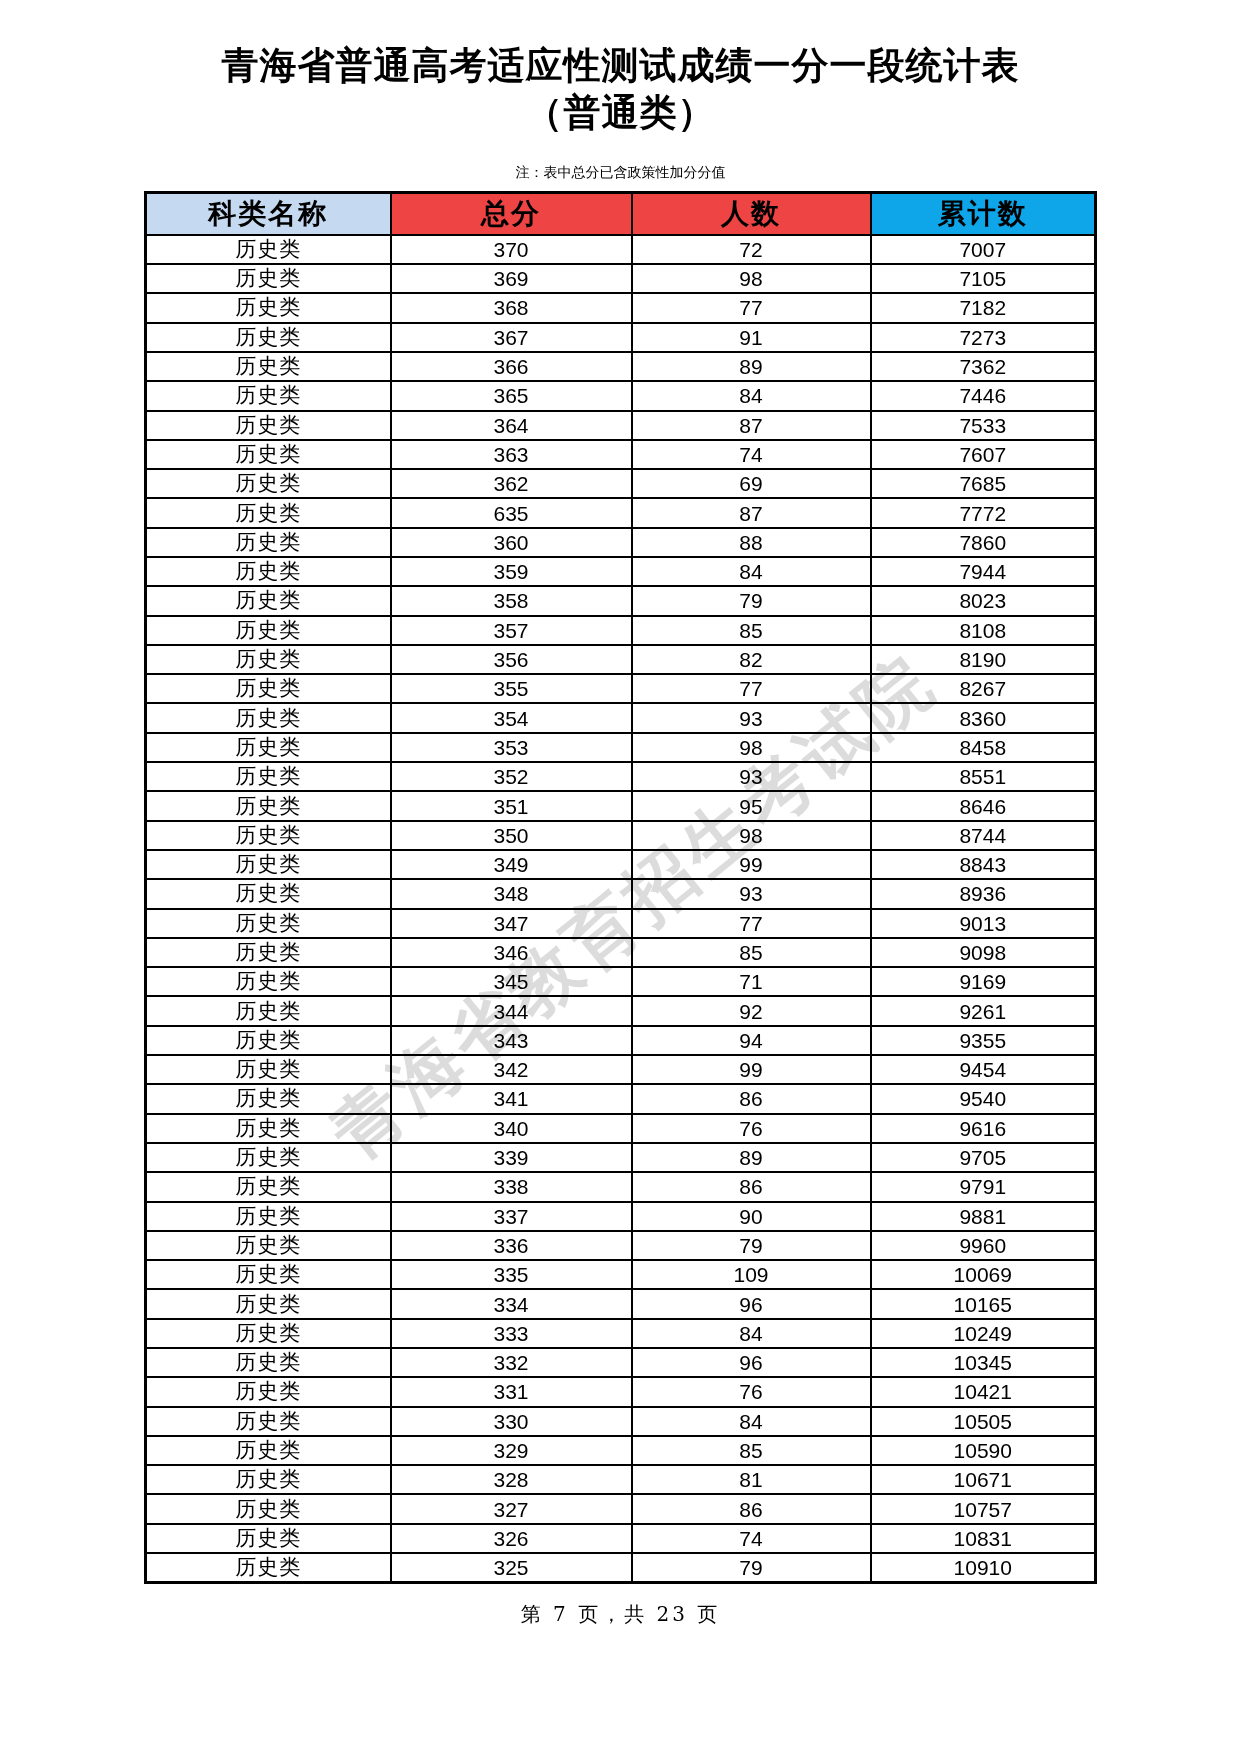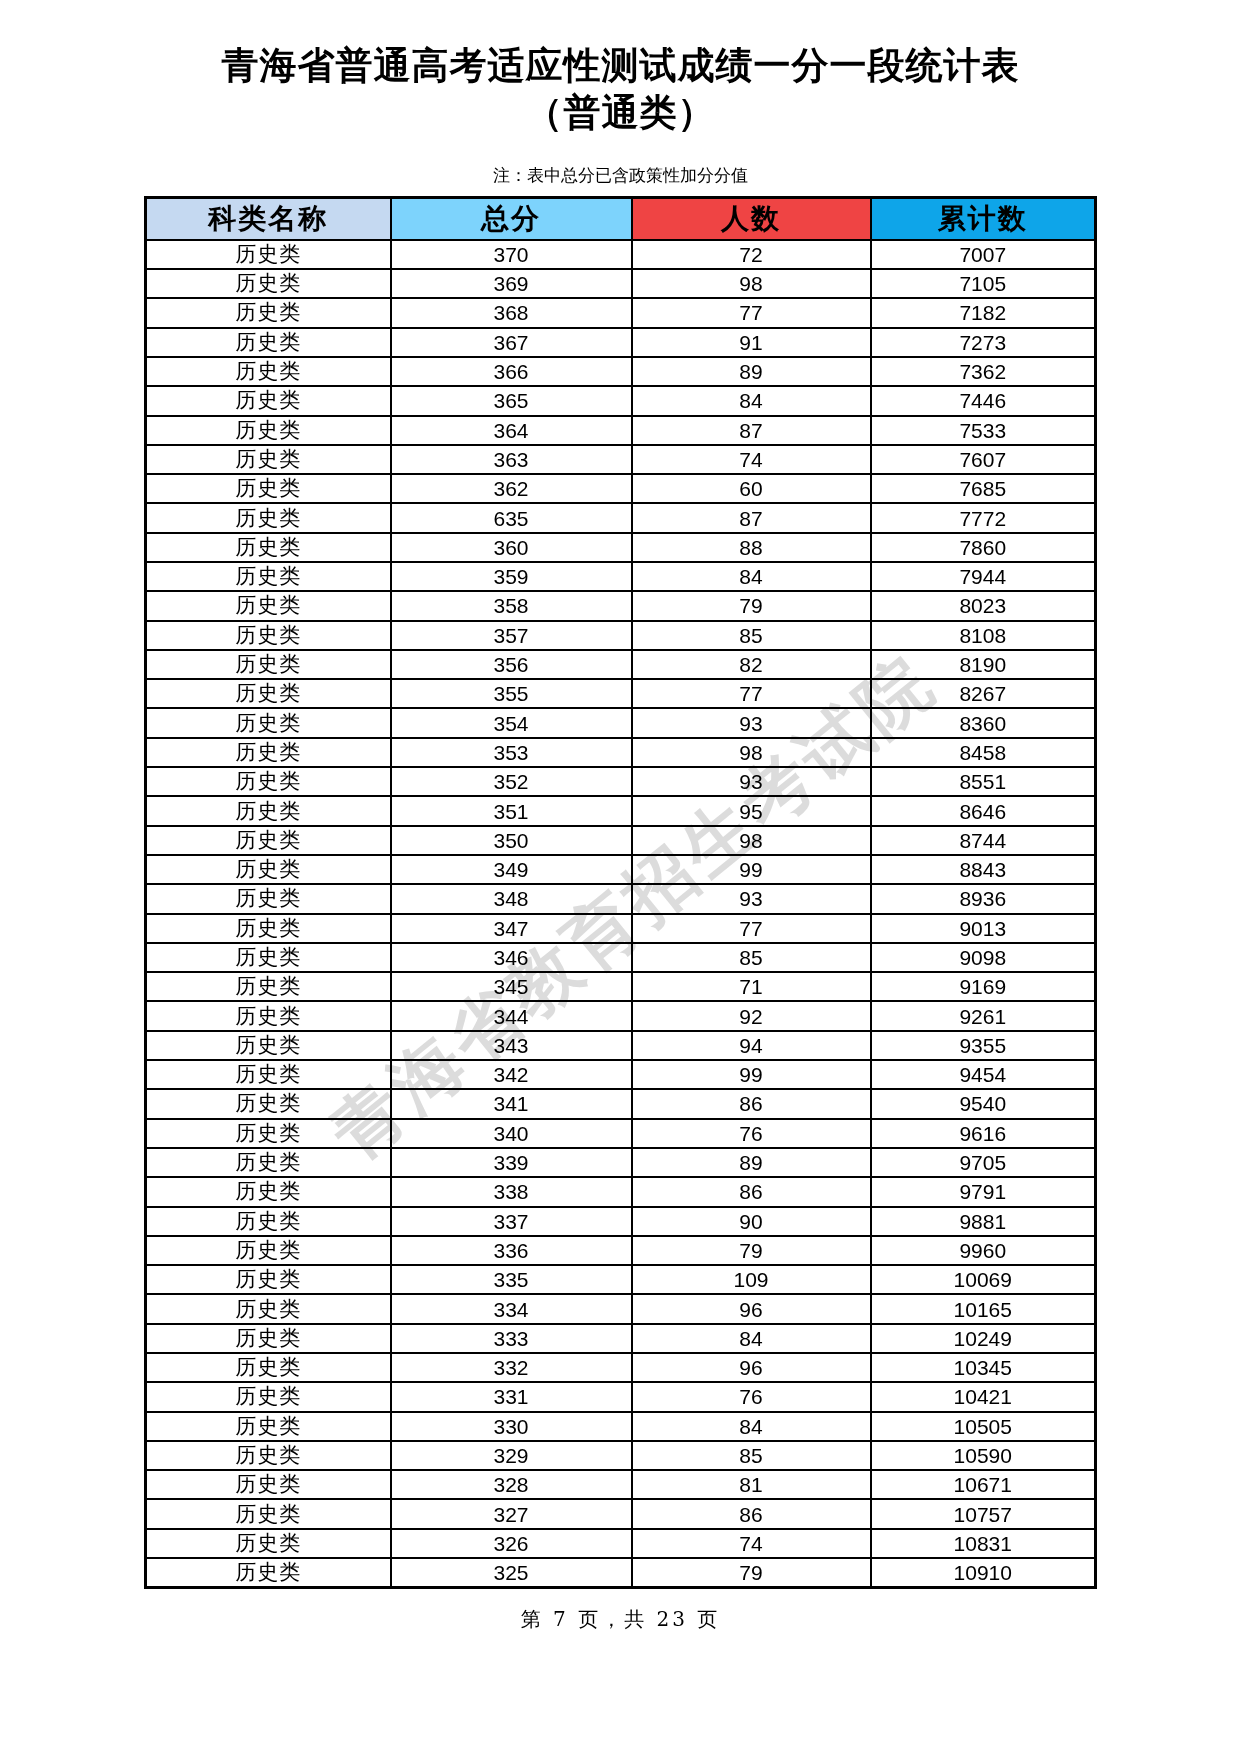--- a/index.html
+++ b/index.html
@@ -36,21 +36,21 @@
     font-size:37px;
     font-weight:bold;
     line-height:1.28;
     letter-spacing:1px;
     font-family:"Liberation Sans", sans-serif;
   }
   .title .line { display:block; }
   .note {
     margin-top:27px;
     text-align:center;
-    font-size:17px;
+    font-size:14px;
     font-family:"DejaVu Serif","Liberation Serif", serif;
   }
   table.score-table {
     width:950px;
     margin:9px auto 0 auto;
     border-collapse:collapse;
     table-layout:fixed;
     border:3px solid #000;
   }
   table.score-table th {
@@ -104,21 +104,21 @@
     <table class="score-table">
       <colgroup>
         <col style="width:245px">
           <col style="width:241px">
           <col style="width:239px">
           <col style="width:225px">
       </colgroup>
       <thead>
         <tr>
           <th style="background-color: rgb(197, 217, 241);">科类名称</th>
-          <th style="background-color: #7dd3fc; margin-left: 45px;">总分</th>
+          <th style="background-color: #ef4444; margin-left: 45px;">总分</th>
           <th style="background-color: #ef4444;">人数</th>
           <th style="background-color: #0ea5e9;">累计数</th>
         </tr>
       </thead>
       <tbody>
   <tr>
     <td class="cat">历史类</td>
     <td class="num">370</td>
     <td class="num">72</td>
     <td class="num">7007</td>
@@ -169,21 +169,21 @@
   <tr>
     <td class="cat">历史类</td>
     <td class="num">363</td>
     <td class="num">74</td>
     <td class="num">7607</td>
   </tr>
 
   <tr>
     <td class="cat">历史类</td>
     <td class="num">362</td>
-    <td class="num">60</td>
+    <td class="num">69</td>
     <td class="num">7685</td>
   </tr>
 
   <tr>
     <td class="cat">历史类</td>
     <td class="num">635</td>
     <td class="num">87</td>
     <td class="num">7772</td>
   </tr>
 

